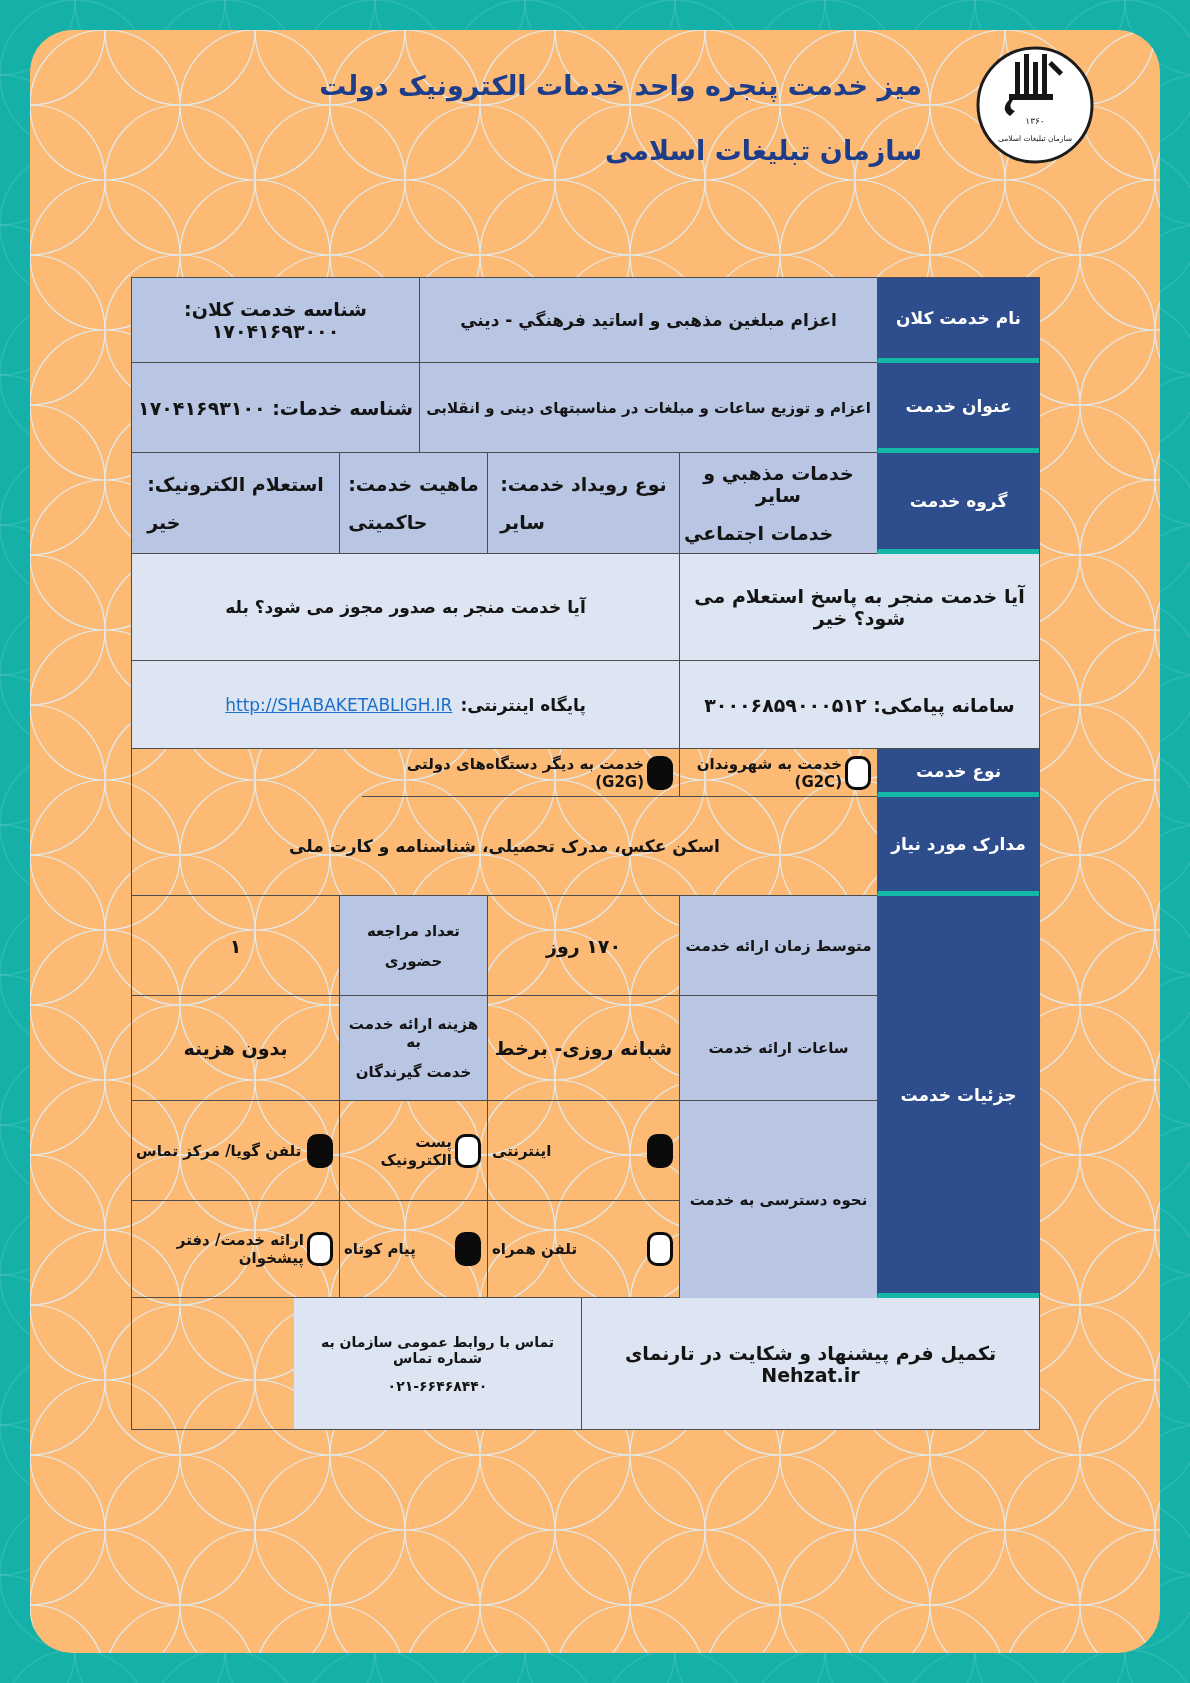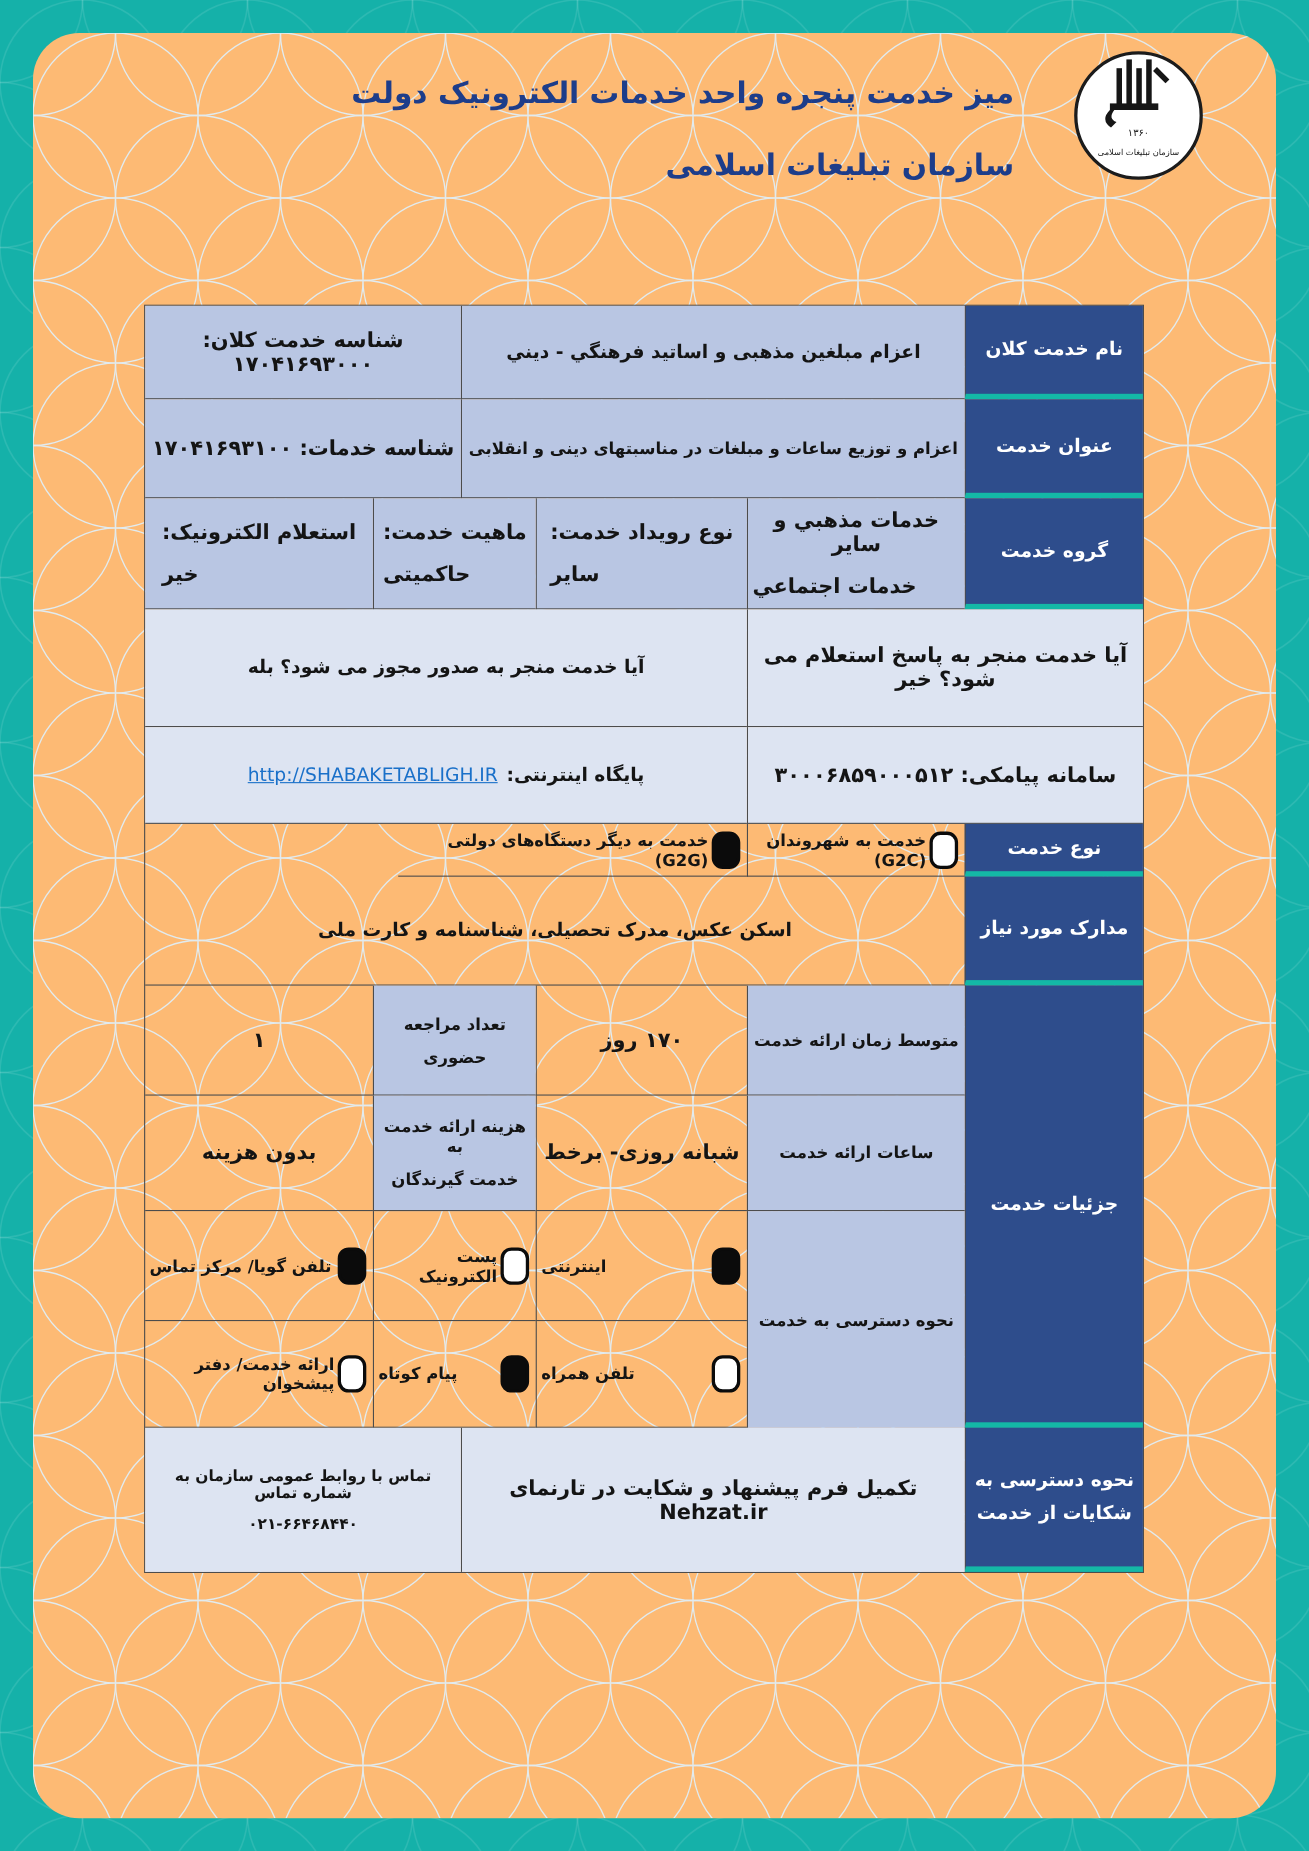--- a/index.html
+++ b/index.html
@@ -240,26 +240,20 @@
                   <span class="cb"></span>
                   <span class="opt-label">ارائه خدمت/ دفتر پیشخوان</span>
                 </div>
               </div>
             </div>
           </div>
         </div>
       </div>
 
       <div class="trow hlast">
-        <div class="cell hcell w162 noB">
-          <div class="stack-sm" style="gap:10px">
-            <div>نحوه دسترسی به</div>
-            <div>شکایات از خدمت</div>
-          </div>
-        </div>
         <div class="cell pale w458 noB fs16">تکمیل فرم پیشنهاد و شکایت در تارنمای Nehzat.ir</div>
         <div class="cell pale w287 noL noB fs14">
           <div class="stack-sm">
             <div>تماس با روابط عمومی سازمان به شماره تماس</div>
             <div>۰۲۱-۶۶۴۶۸۴۴۰</div>
           </div>
         </div>
       </div>
 
     </div>

